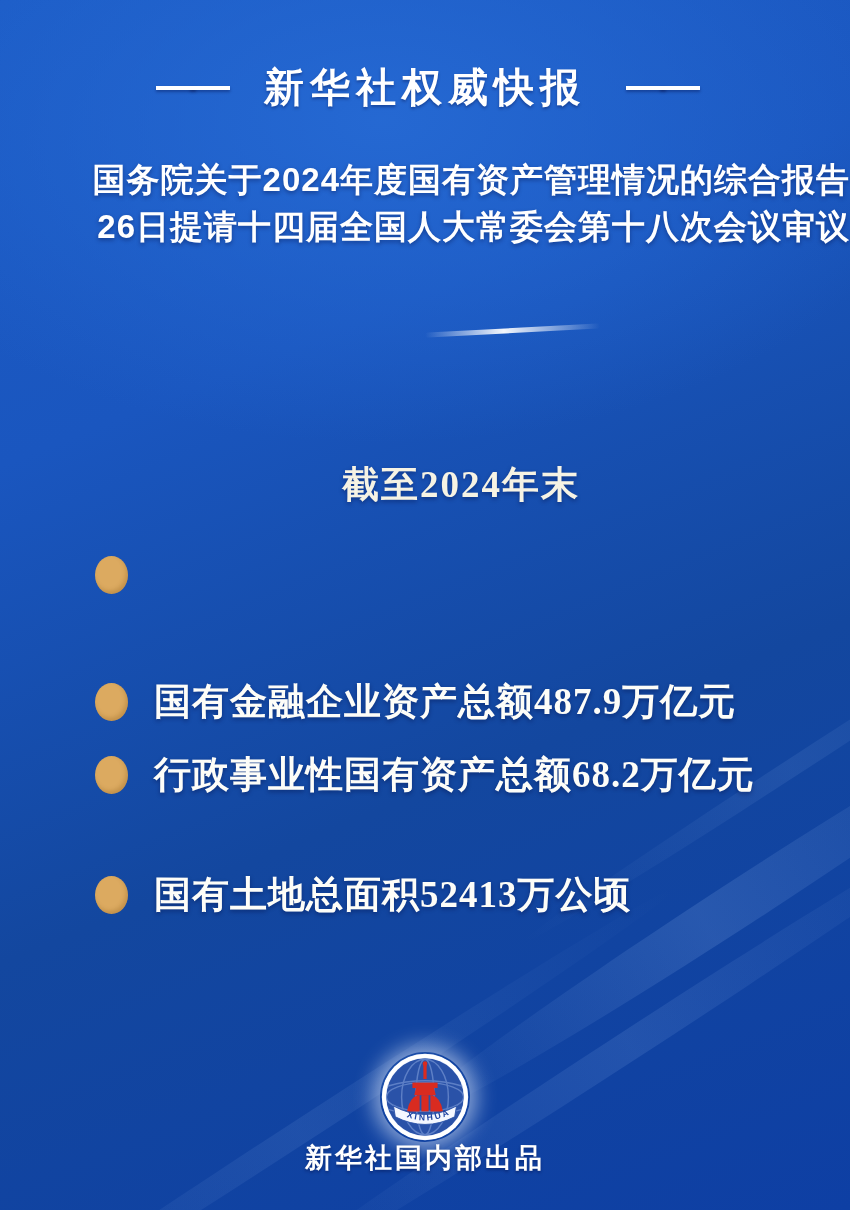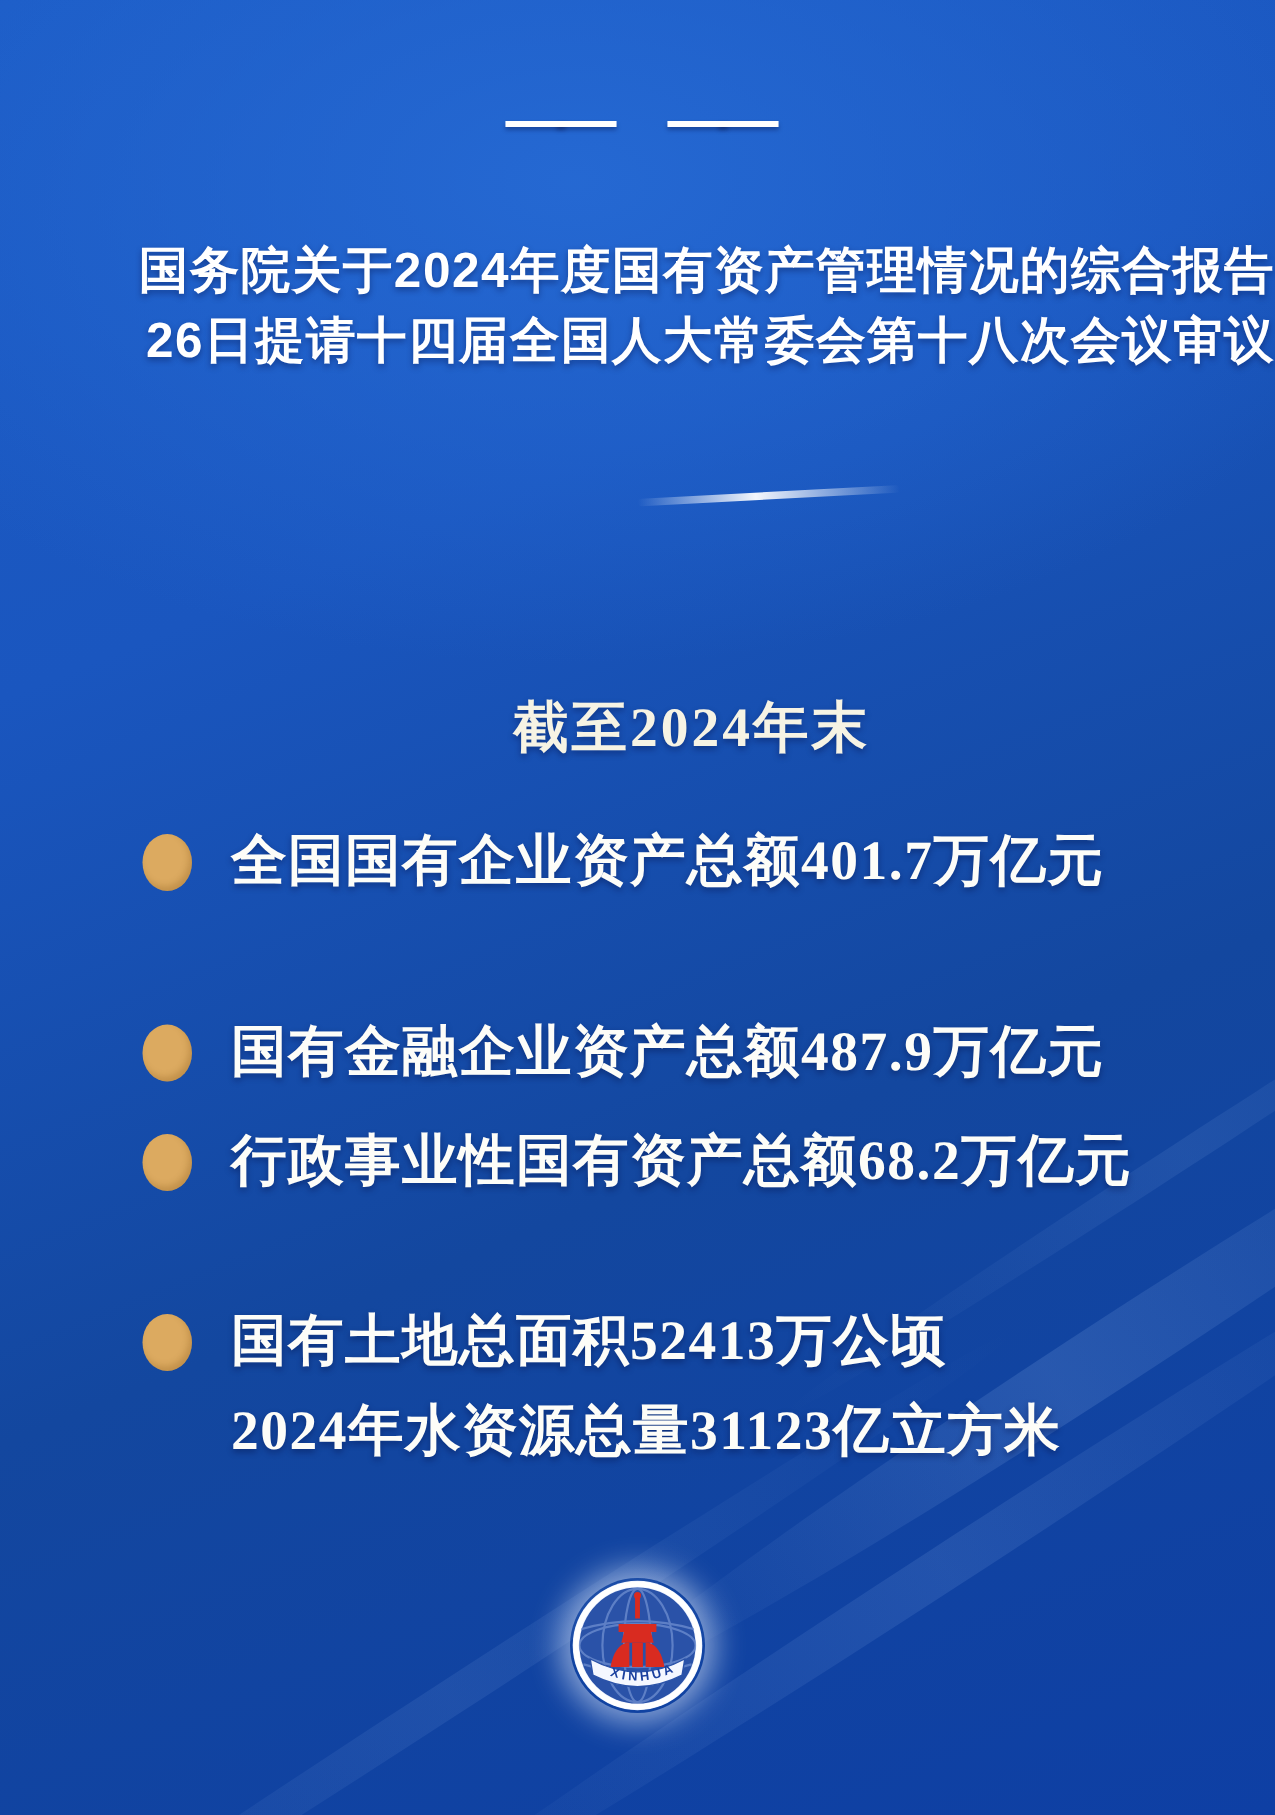--- a/index.html
+++ b/index.html
@@ -66,51 +66,50 @@
 <div class="poster">
 
   <div class="streak s1"></div>
   <div class="streak s2"></div>
   <div class="streak s3"></div>
   <div class="streak s4"></div>
   <div class="flare"></div>
 
   <div class="kicker">
     <span class="dash">——</span>
+    <span class="ktext">新华社权威快报</span>
     <span class="dash">——</span>
   </div>
 
   <div class="subtitle">
     <div>国务院关于2024年度国有资产管理情况的综合报告</div>
     <div>26日提请十四届全国人大常委会第十八次会议审议</div>
   </div>
 
 
   <div class="dateline">截至2024年末</div>
 
   <div class="bullet b1">
     <span class="dot"></span>
-    <span class="btext">全国国有企业资产总额401.7万亿元</span>
   </div>
 
   <div class="bullet b2">
     <span class="dot"></span>
     <span class="btext">国有金融企业资产总额487.9万亿元</span>
   </div>
 
   <div class="bullet b3">
     <span class="dot"></span>
     <span class="btext">行政事业性国有资产总额68.2万亿元</span>
   </div>
 
   <div class="bullet b4">
     <span class="dot"></span>
     <span class="btext">
       <div>国有土地总面积52413万公顷</div>
-      <div class="l2">2024年水资源总量31123亿立方米</div>
     </span>
   </div>
 
   <div class="logo-wrap">
     <svg width="90" height="90" viewBox="0 0 100 100">
       <circle cx="50" cy="50" r="48" fill="#eef3ff"></circle>
       <circle cx="50" cy="50" r="43" fill="#2a52a8"></circle>
 
       <g stroke="#6f8fd0" stroke-width="1.6" fill="none" opacity="0.75">
         <ellipse cx="50" cy="50" rx="43" ry="16"></ellipse>
@@ -134,14 +133,15 @@
       <defs>
         <path id="ribbonPath" d="M22,69 Q50,83 78,69"></path>
       </defs>
       <text font-family="Liberation Sans, DejaVu Sans, sans-serif" font-size="9.5" font-weight="bold" fill="#1a3f9e" letter-spacing="2.5">
         <textPath href="#ribbonPath" startOffset="8">XINHUA</textPath>
       </text>
       <circle cx="50" cy="50" r="45.5" fill="none" stroke="#ffffff" stroke-width="4"></circle>
     </svg>
   </div>
 
+  <div class="credit">新华社国内部出品</div>
 
 </div>
 
 </body></html>

